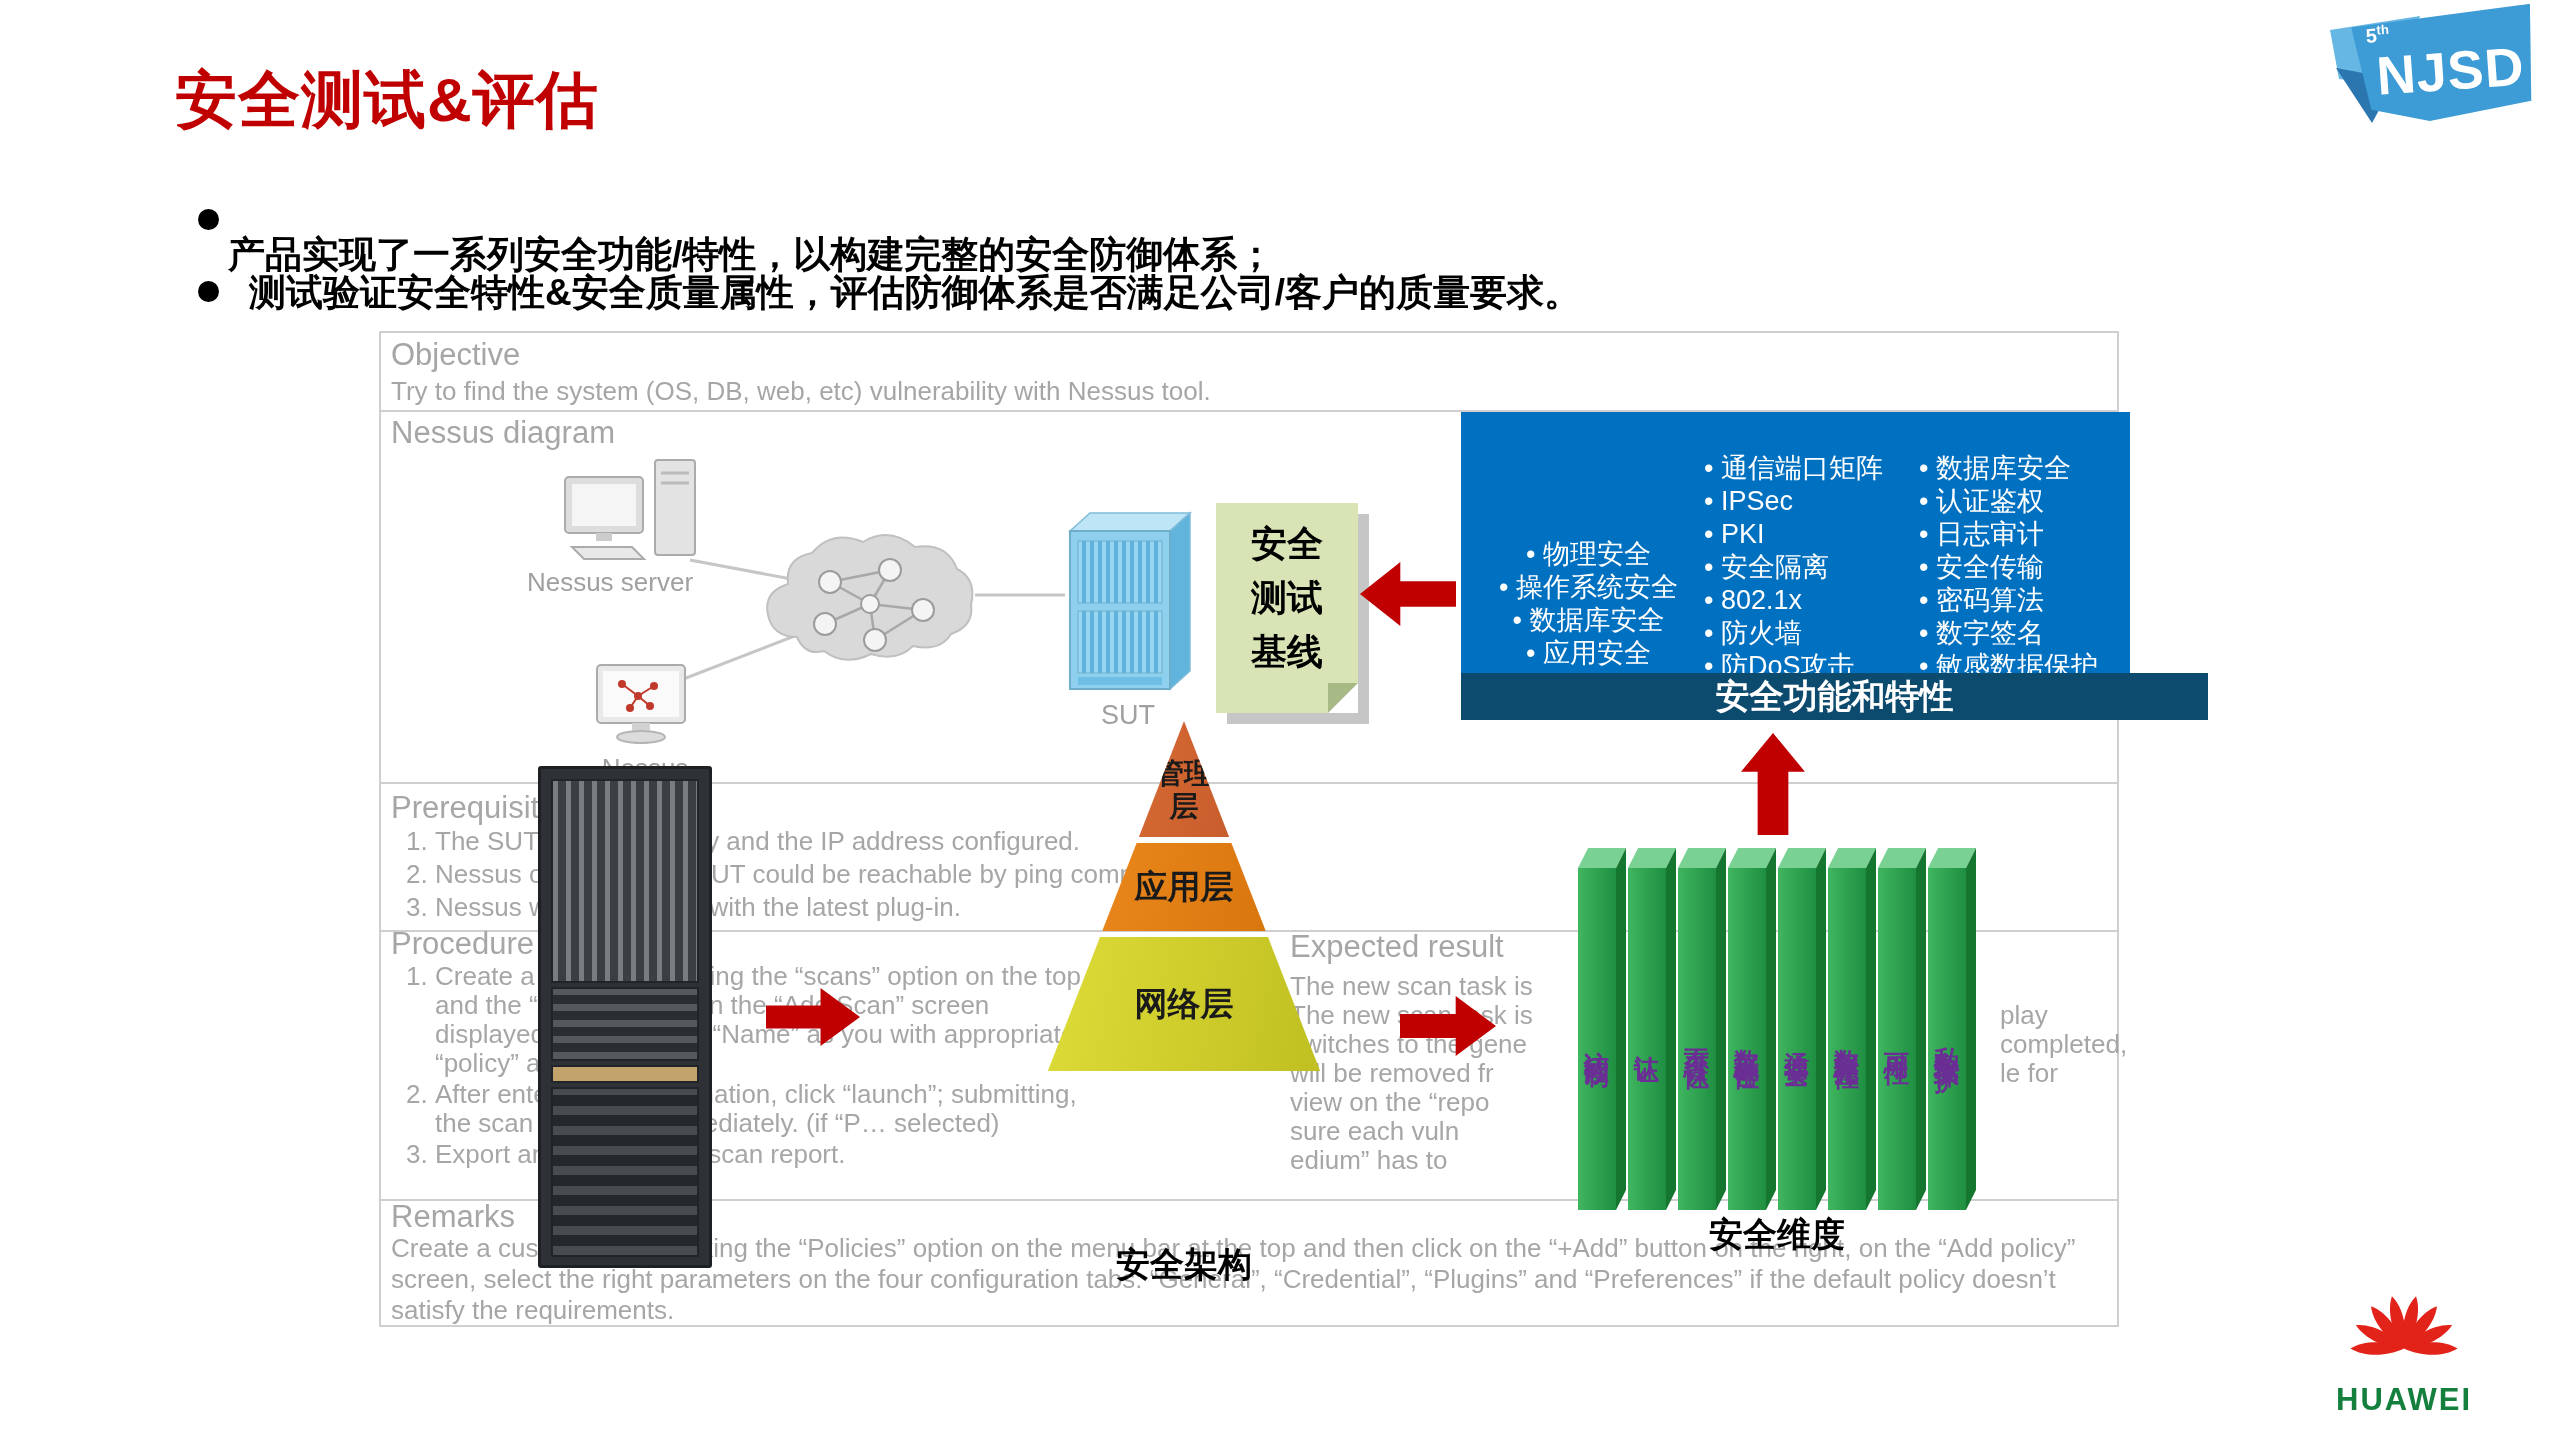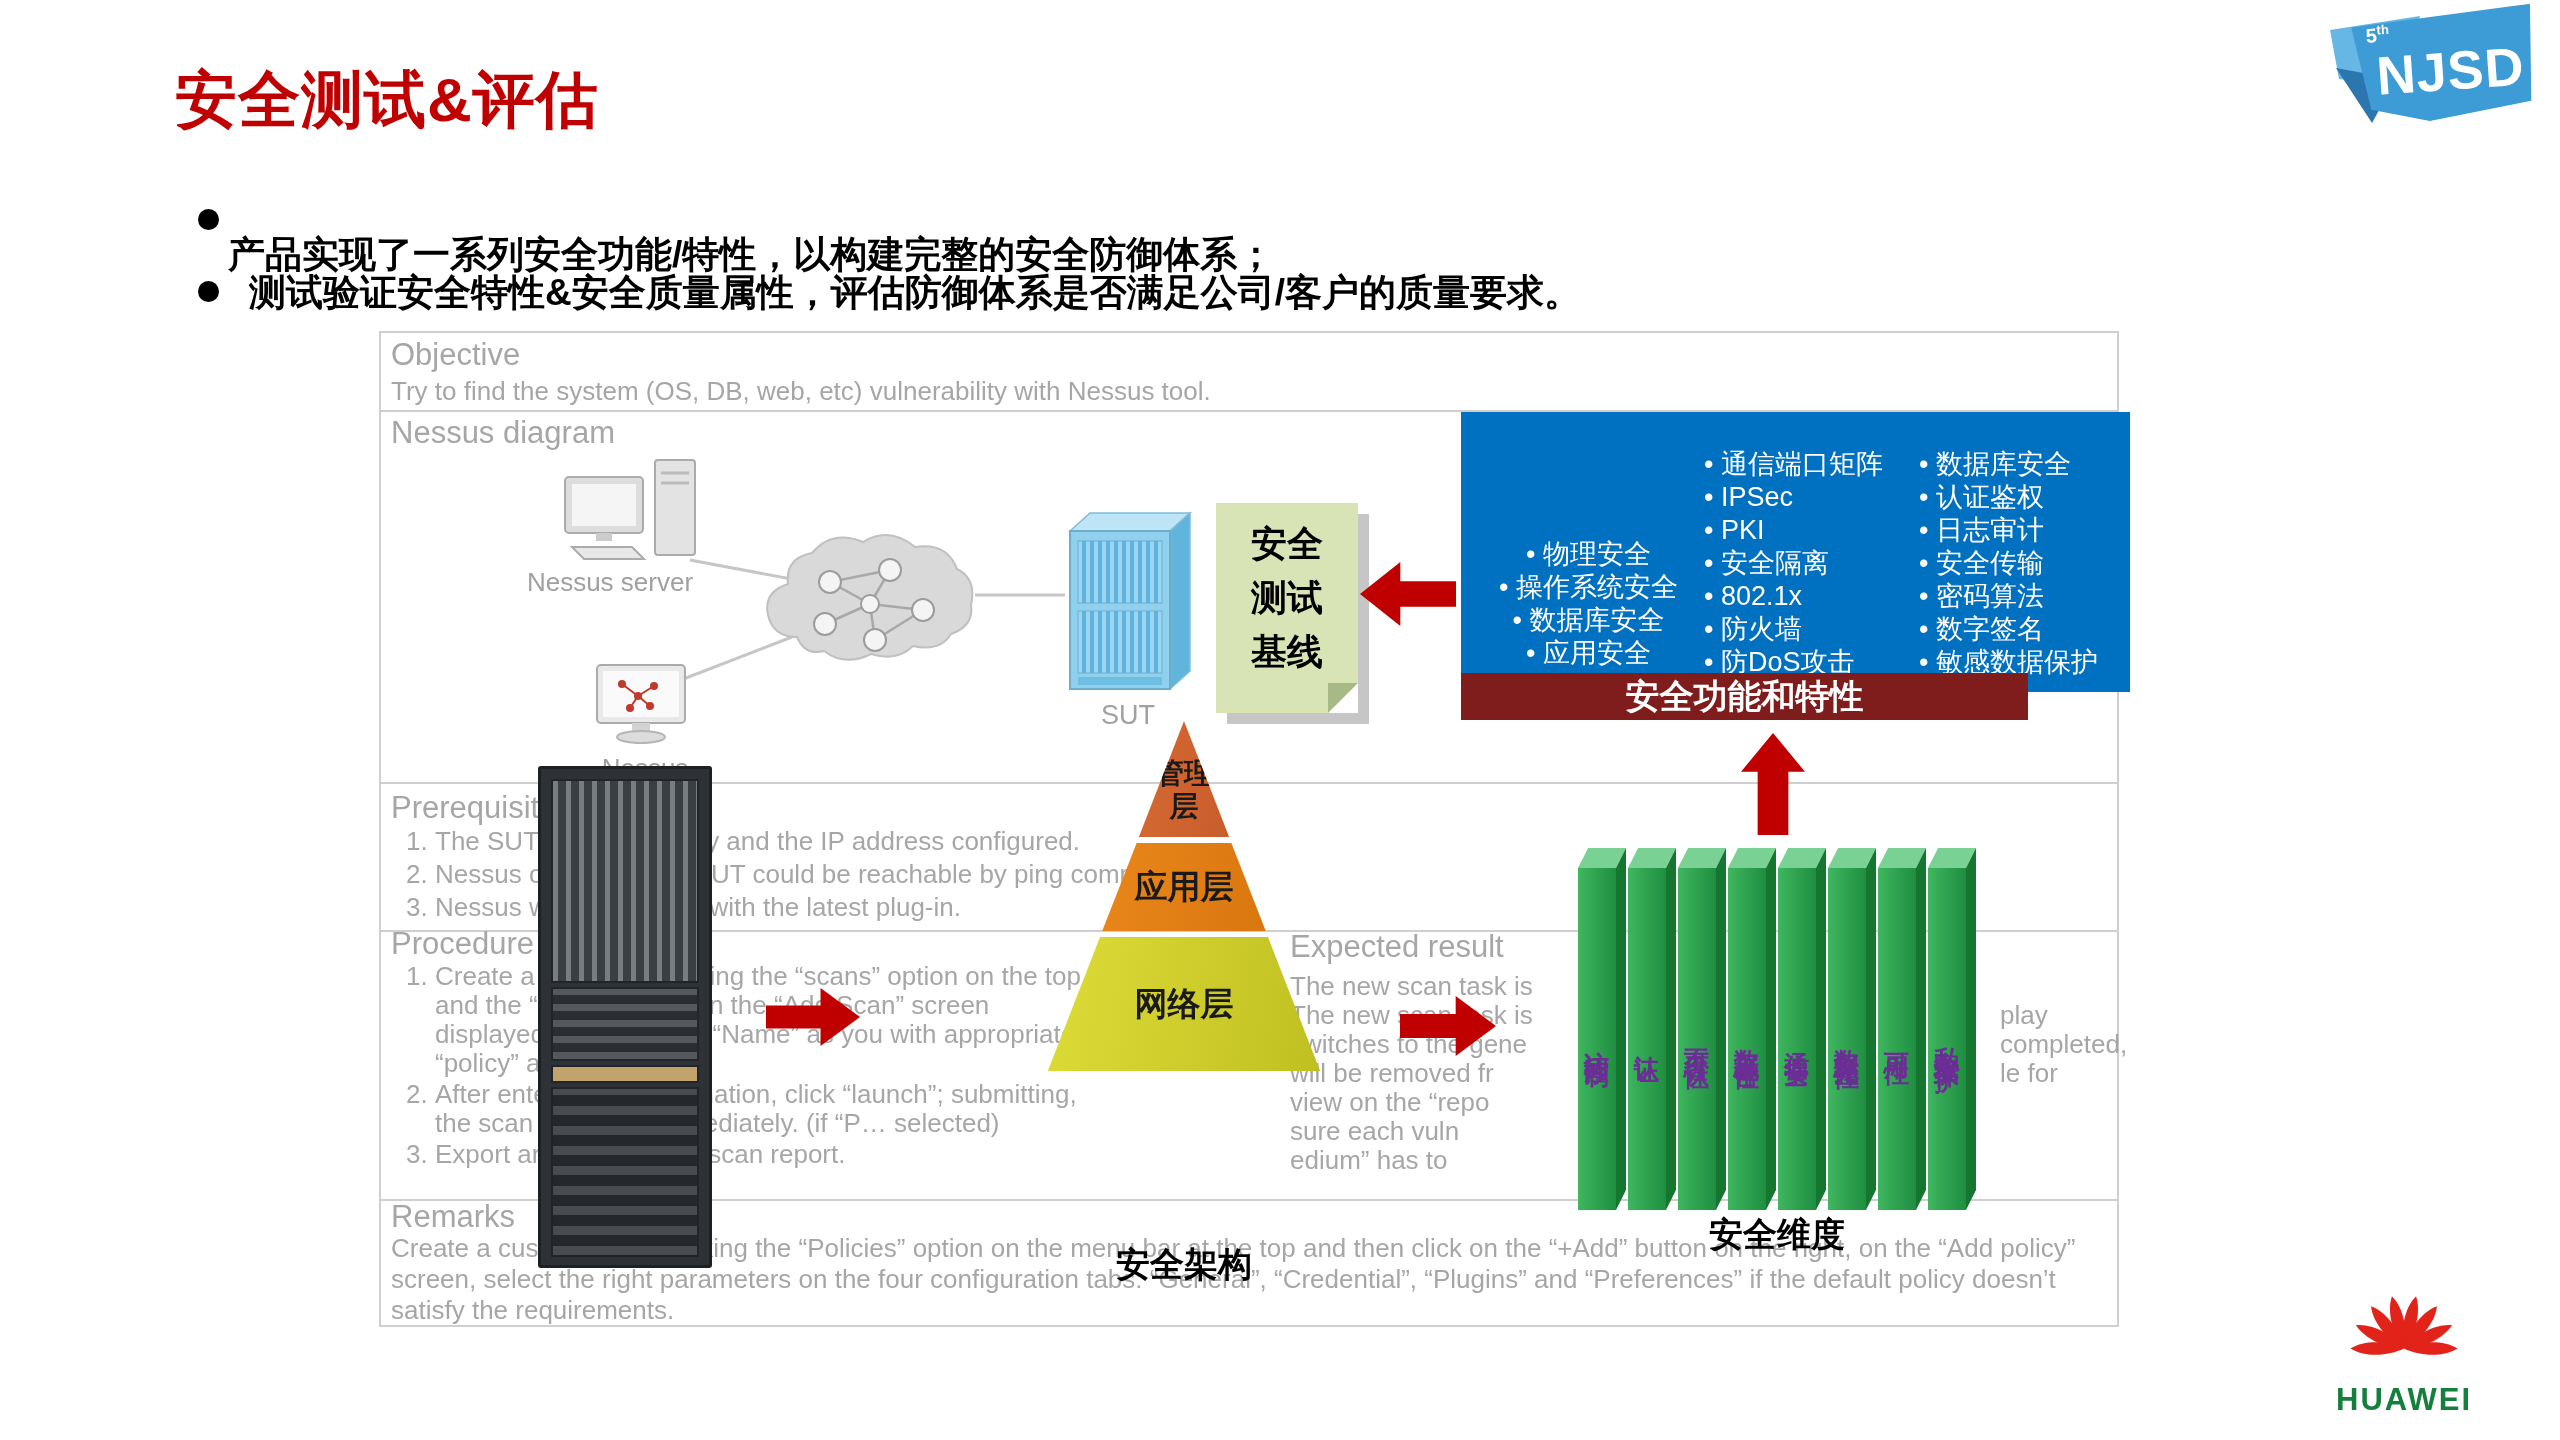--- a/index.html
+++ b/index.html
@@ -22,24 +22,24 @@
   .net-label{position:absolute;font-size:26px;color:#A0A0A0;text-align:center;}
 
   .note{position:absolute;left:1216px;top:503px;width:142px;height:196px;background:#D8E4B5;box-shadow:11px 11px 0 #C6C6C6;padding-top:14px;}
   .note::after{content:"";position:absolute;right:0;bottom:0;width:0;height:0;border-style:solid;border-width:0 0 30px 30px;border-color:transparent transparent #FFFFFF #A7B985;}
   .note-line{display:block;text-align:center;font-size:36px;font-weight:bold;line-height:54px;color:#000;}
 
   .bluecol{position:absolute;top:412px;height:258px;background:#0070C0;display:flex;flex-direction:column;padding-left:16px;}
   .bluecol ul{margin:0;padding:0;list-style:none;}
   .bluecol li{color:#fff;font-size:27px;line-height:33px;white-space:nowrap;}
   .bluecol li::before{content:"• ";}
-  .col-top{justify-content:center;padding-top:22px;}
+  .col-top{justify-content:flex-end;padding-top:13px;}
   .col-bottom{justify-content:flex-end;padding-bottom:12px;}
 
-  .redbar{position:absolute;left:1461px;top:673px;width:567px;height:47px;background:#7f1d1d;color:#fff;font-size:34px;font-weight:bold;text-align:center;line-height:47px;}
+  .redbar{position:absolute;left:1461px;top:673px;width:747px;height:47px;background:#0c4a6e;color:#fff;font-size:34px;font-weight:bold;text-align:center;line-height:47px;}
 
   .arrow{position:absolute;background:#C00000;}
   .arrow-left{clip-path:polygon(0 50%,42% 0,42% 30%,100% 30%,100% 70%,42% 70%,42% 100%);}
   .arrow-right{clip-path:polygon(100% 50%,58% 0,58% 30%,0 30%,0 70%,58% 70%,58% 100%);}
   .arrow-up{clip-path:polygon(50% 0,100% 38%,74% 38%,74% 100%,26% 100%,26% 38%,0 38%);}
 
   .pyramid{position:absolute;left:999px;top:721px;width:370px;height:476px;}
   .pyr-layer{position:absolute;left:0;width:100%;}
   .pyr-label{position:absolute;left:0;width:100%;text-align:center;font-weight:bold;color:#1A1A1A;}
 

